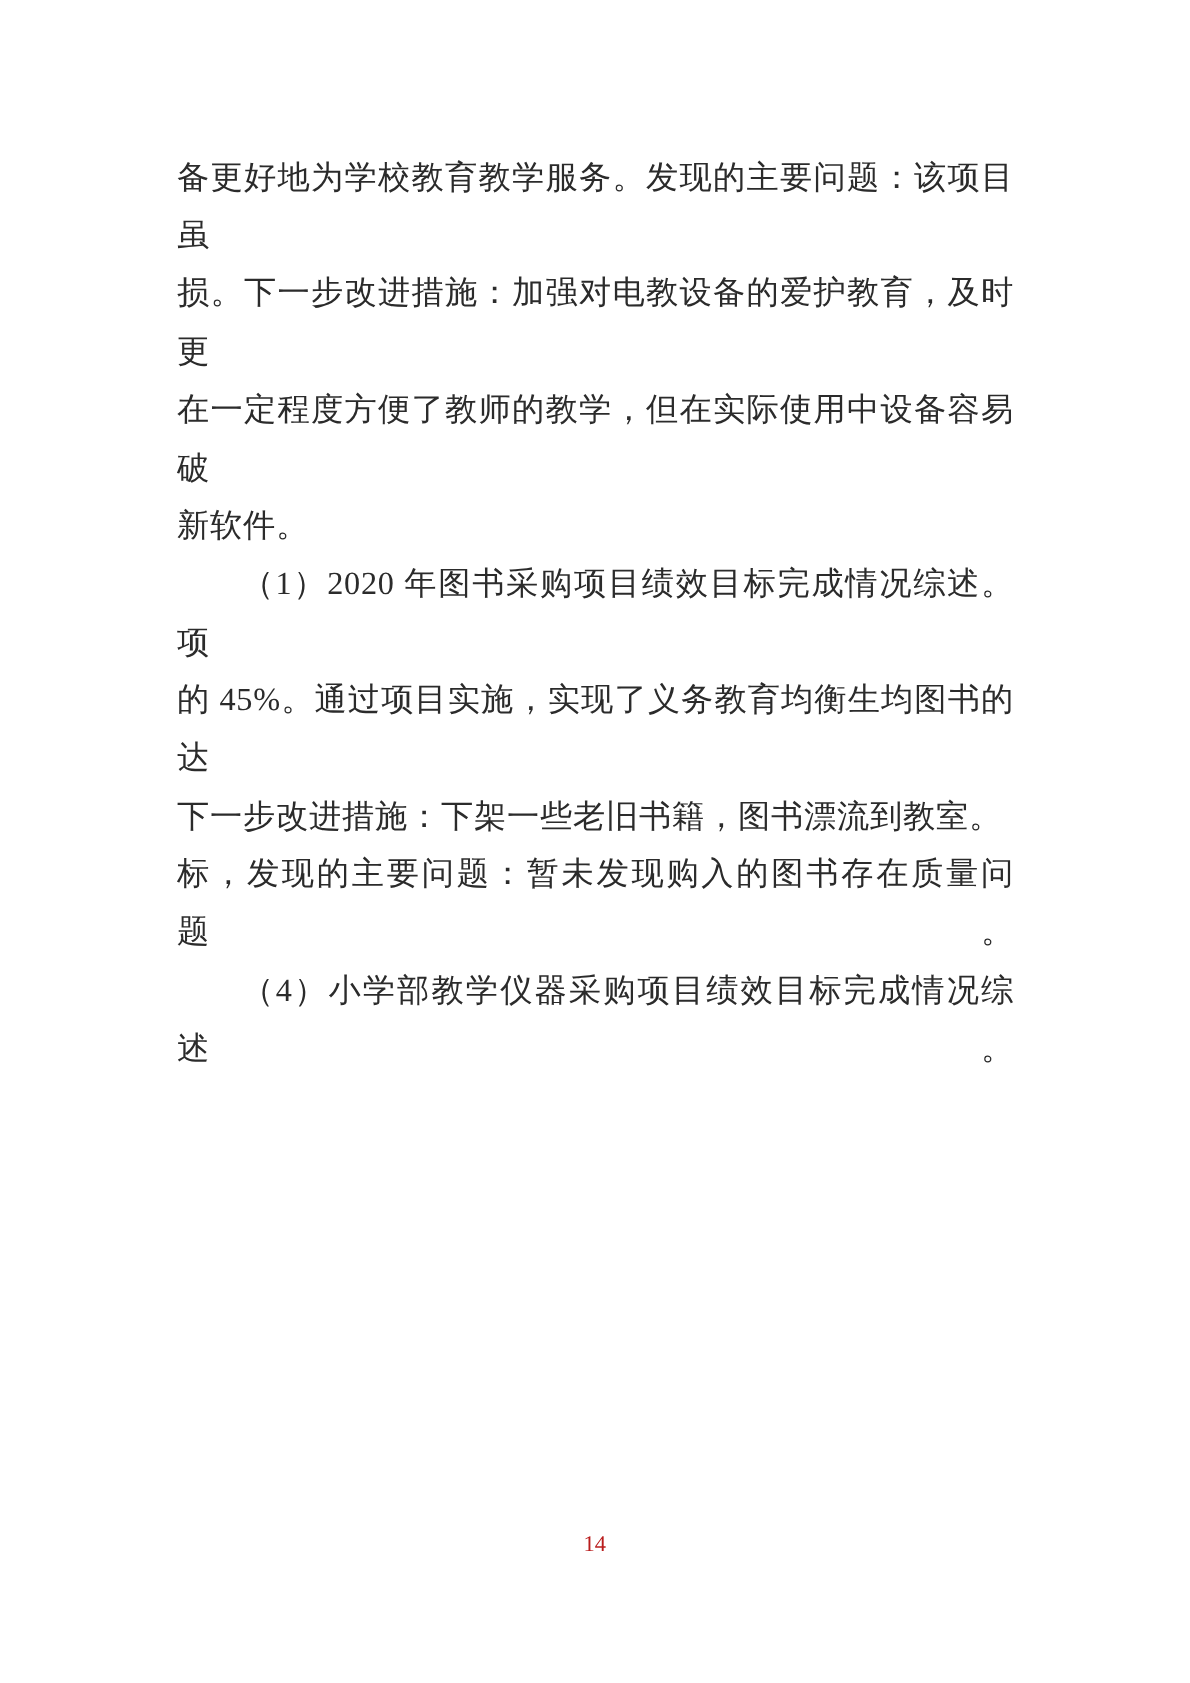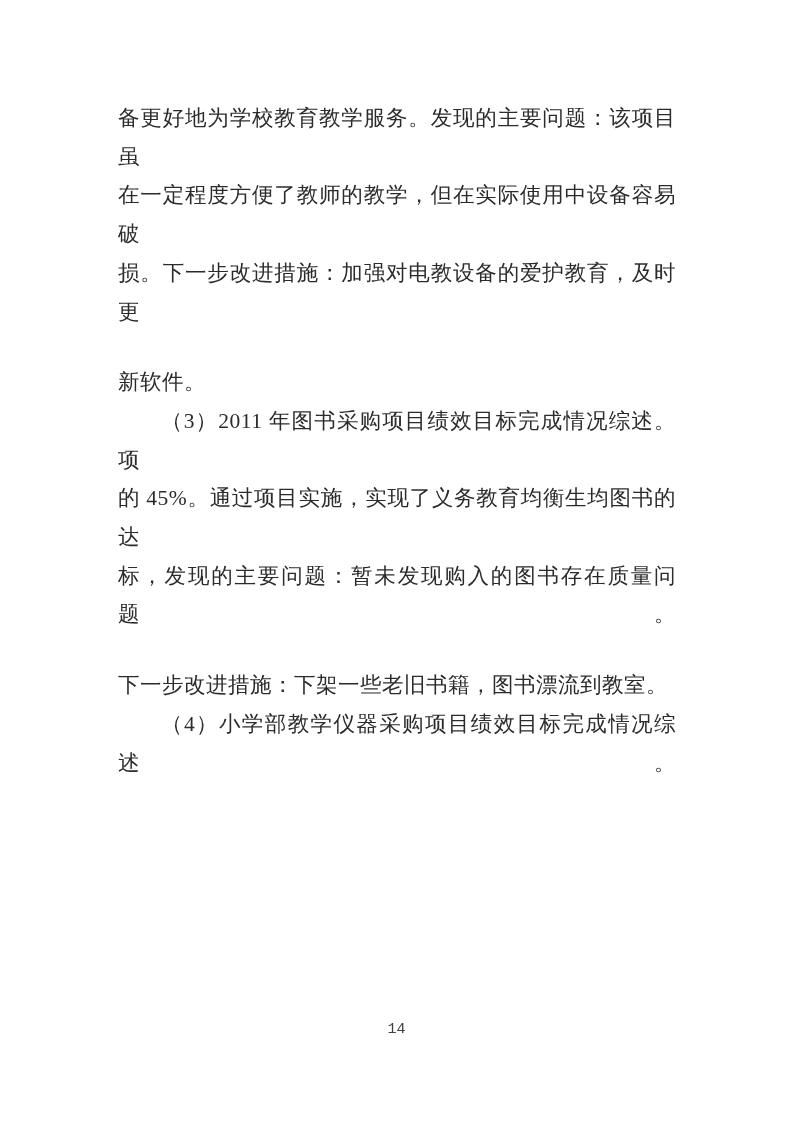--- a/index.html
+++ b/index.html
@@ -29,53 +29,52 @@
     margin: 0;
     padding: 0;
   }
   .line {
     text-align: justify;
     text-align-last: justify;
   }
   .line.last {
     text-align: justify;
     text-align-last: left;
-    margin-top: 32px;
   }
   .line.indent {
     text-indent: 43px;
   }
   .footer {
     position: absolute;
     top: 1020px;
     left: 0;
     width: 100%;
     text-align: center;
     font-size: 15px;
     line-height: 20px;
-    color: #404040;
-    font-family: Liberation Mono, monospace;
+    color: #b91c1c;
+    font-family: Liberation Serif, serif;
   }
 </style>
 </head>
 <body>
 
 <div class="page">
   <div class="content" id="content">
       <div class="paragraph">
         <div class="line">备更好地为学校教育教学服务。发现的主要问题：该项目虽</div>
+        <div class="line">损。下一步改进措施：加强对电教设备的爱护教育，及时更</div>
         <div class="line">在一定程度方便了教师的教学，但在实际使用中设备容易破</div>
-        <div class="line">损。下一步改进措施：加强对电教设备的爱护教育，及时更</div>
         <div class="line last">新软件。</div>
       </div>
       <div class="paragraph">
-        <div class="line indent">（3）2011 年图书采购项目绩效目标完成情况综述。项</div>
+        <div class="line indent">（1）2020 年图书采购项目绩效目标完成情况综述。项</div>
         <div class="line">的 45%。通过项目实施，实现了义务教育均衡生均图书的达</div>
+        <div class="line last">下一步改进措施：下架一些老旧书籍，图书漂流到教室。</div>
         <div class="line">标，发现的主要问题：暂未发现购入的图书存在质量问题。</div>
-        <div class="line last">下一步改进措施：下架一些老旧书籍，图书漂流到教室。</div>
       </div>
       <div class="paragraph">
         <div class="line indent">（4）小学部教学仪器采购项目绩效目标完成情况综述。</div>
       </div>
     </div>
   <div class="footer">
     <span>14</span>
   </div>
 </div>
 

